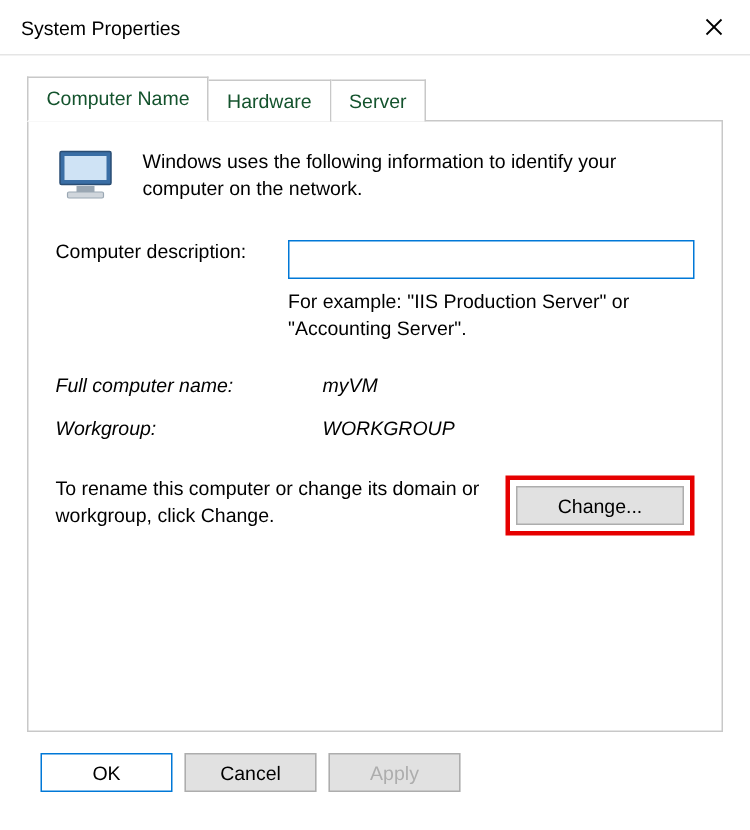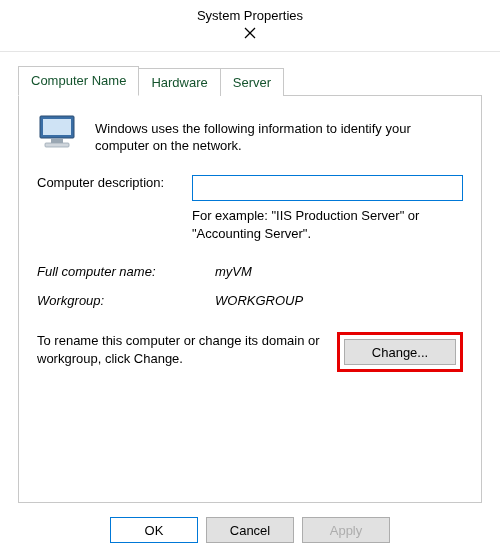--- a/index.html
+++ b/index.html
@@ -12,21 +12,20 @@
     width: 500px;
     height: 553px;
     overflow: hidden;
   }
   .titlebar {
     display: flex;
     align-items: center;
     justify-content: space-between;
     padding: 8px 14px 8px 14px;
     border-bottom: 1px solid #e5e5e5;
-    flex-direction: column;
   }
   .titlebar .close {
     width: 20px; height: 20px;
     display: flex; align-items: center; justify-content: center;
     cursor: pointer;
   }
   .titlebar .close svg { stroke: #000; stroke-width: 1.2; }
 
   .content { padding: 14px 18px 0 18px; }
 
@@ -62,21 +61,21 @@
   .tab-panel {
     border: 1px solid #c8c8c8;
     padding: 18px 18px 20px 18px;
     min-height: 408px;
     position: relative;
     z-index: 1;
   }
 
   .intro-row {
     display: flex;
-    align-items: flex-end;
+    align-items: flex-start;
     gap: 14px;
     margin-bottom: 16px;
   }
   .intro-row .icon-wrap { flex-shrink: 0; }
   .intro-row .intro-text { font-size: 13px; line-height: 1.35; }
 
   .form-row {
     display: flex;
     align-items: flex-start;
     margin-bottom: 6px;
@@ -137,21 +136,21 @@
     height: 26px;
     border: 1px solid #adadad;
     background: #e1e1e1;
     font-family: inherit;
     font-size: 13px;
     cursor: pointer;
   }
 
   .button-bar {
     display: flex;
-    justify-content: center;
+    justify-content: flex-start;
     gap: 8px;
     padding: 14px 27px;
   }
   .dlg-btn {
     width: 88px;
     height: 26px;
     border: 1px solid #adadad;
     background: #e1e1e1;
     font-family: inherit;
     font-size: 13px;

